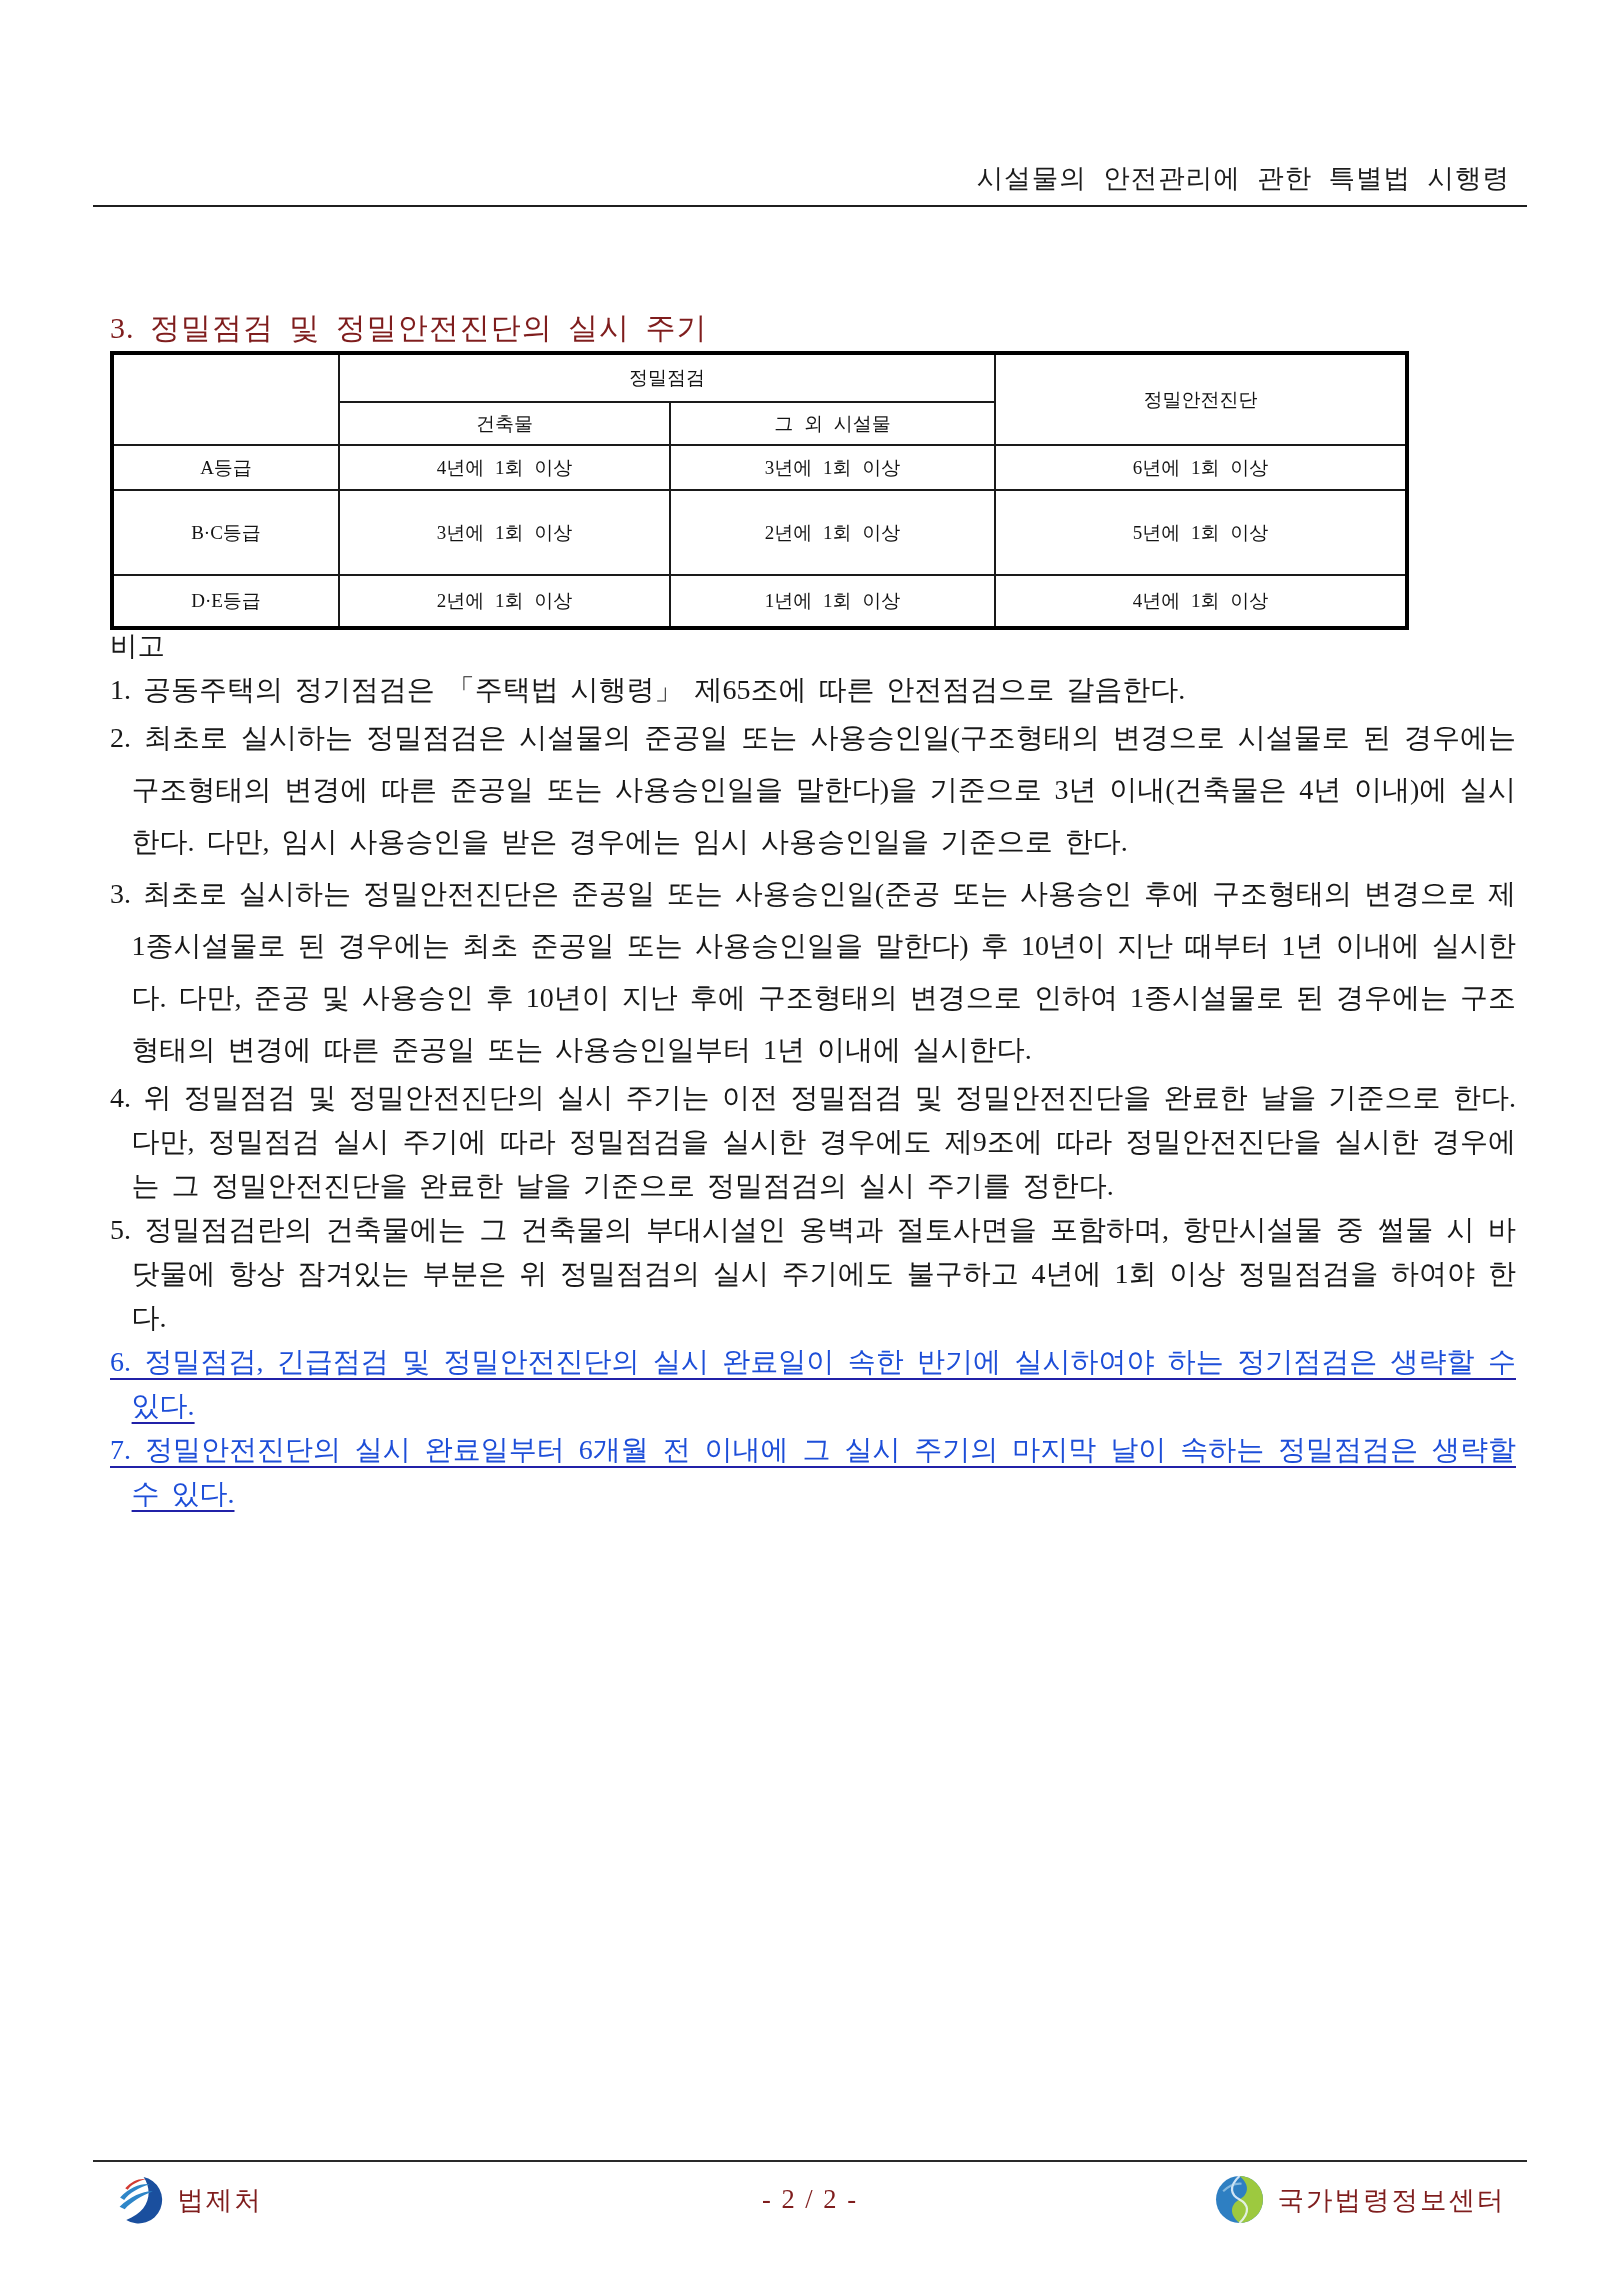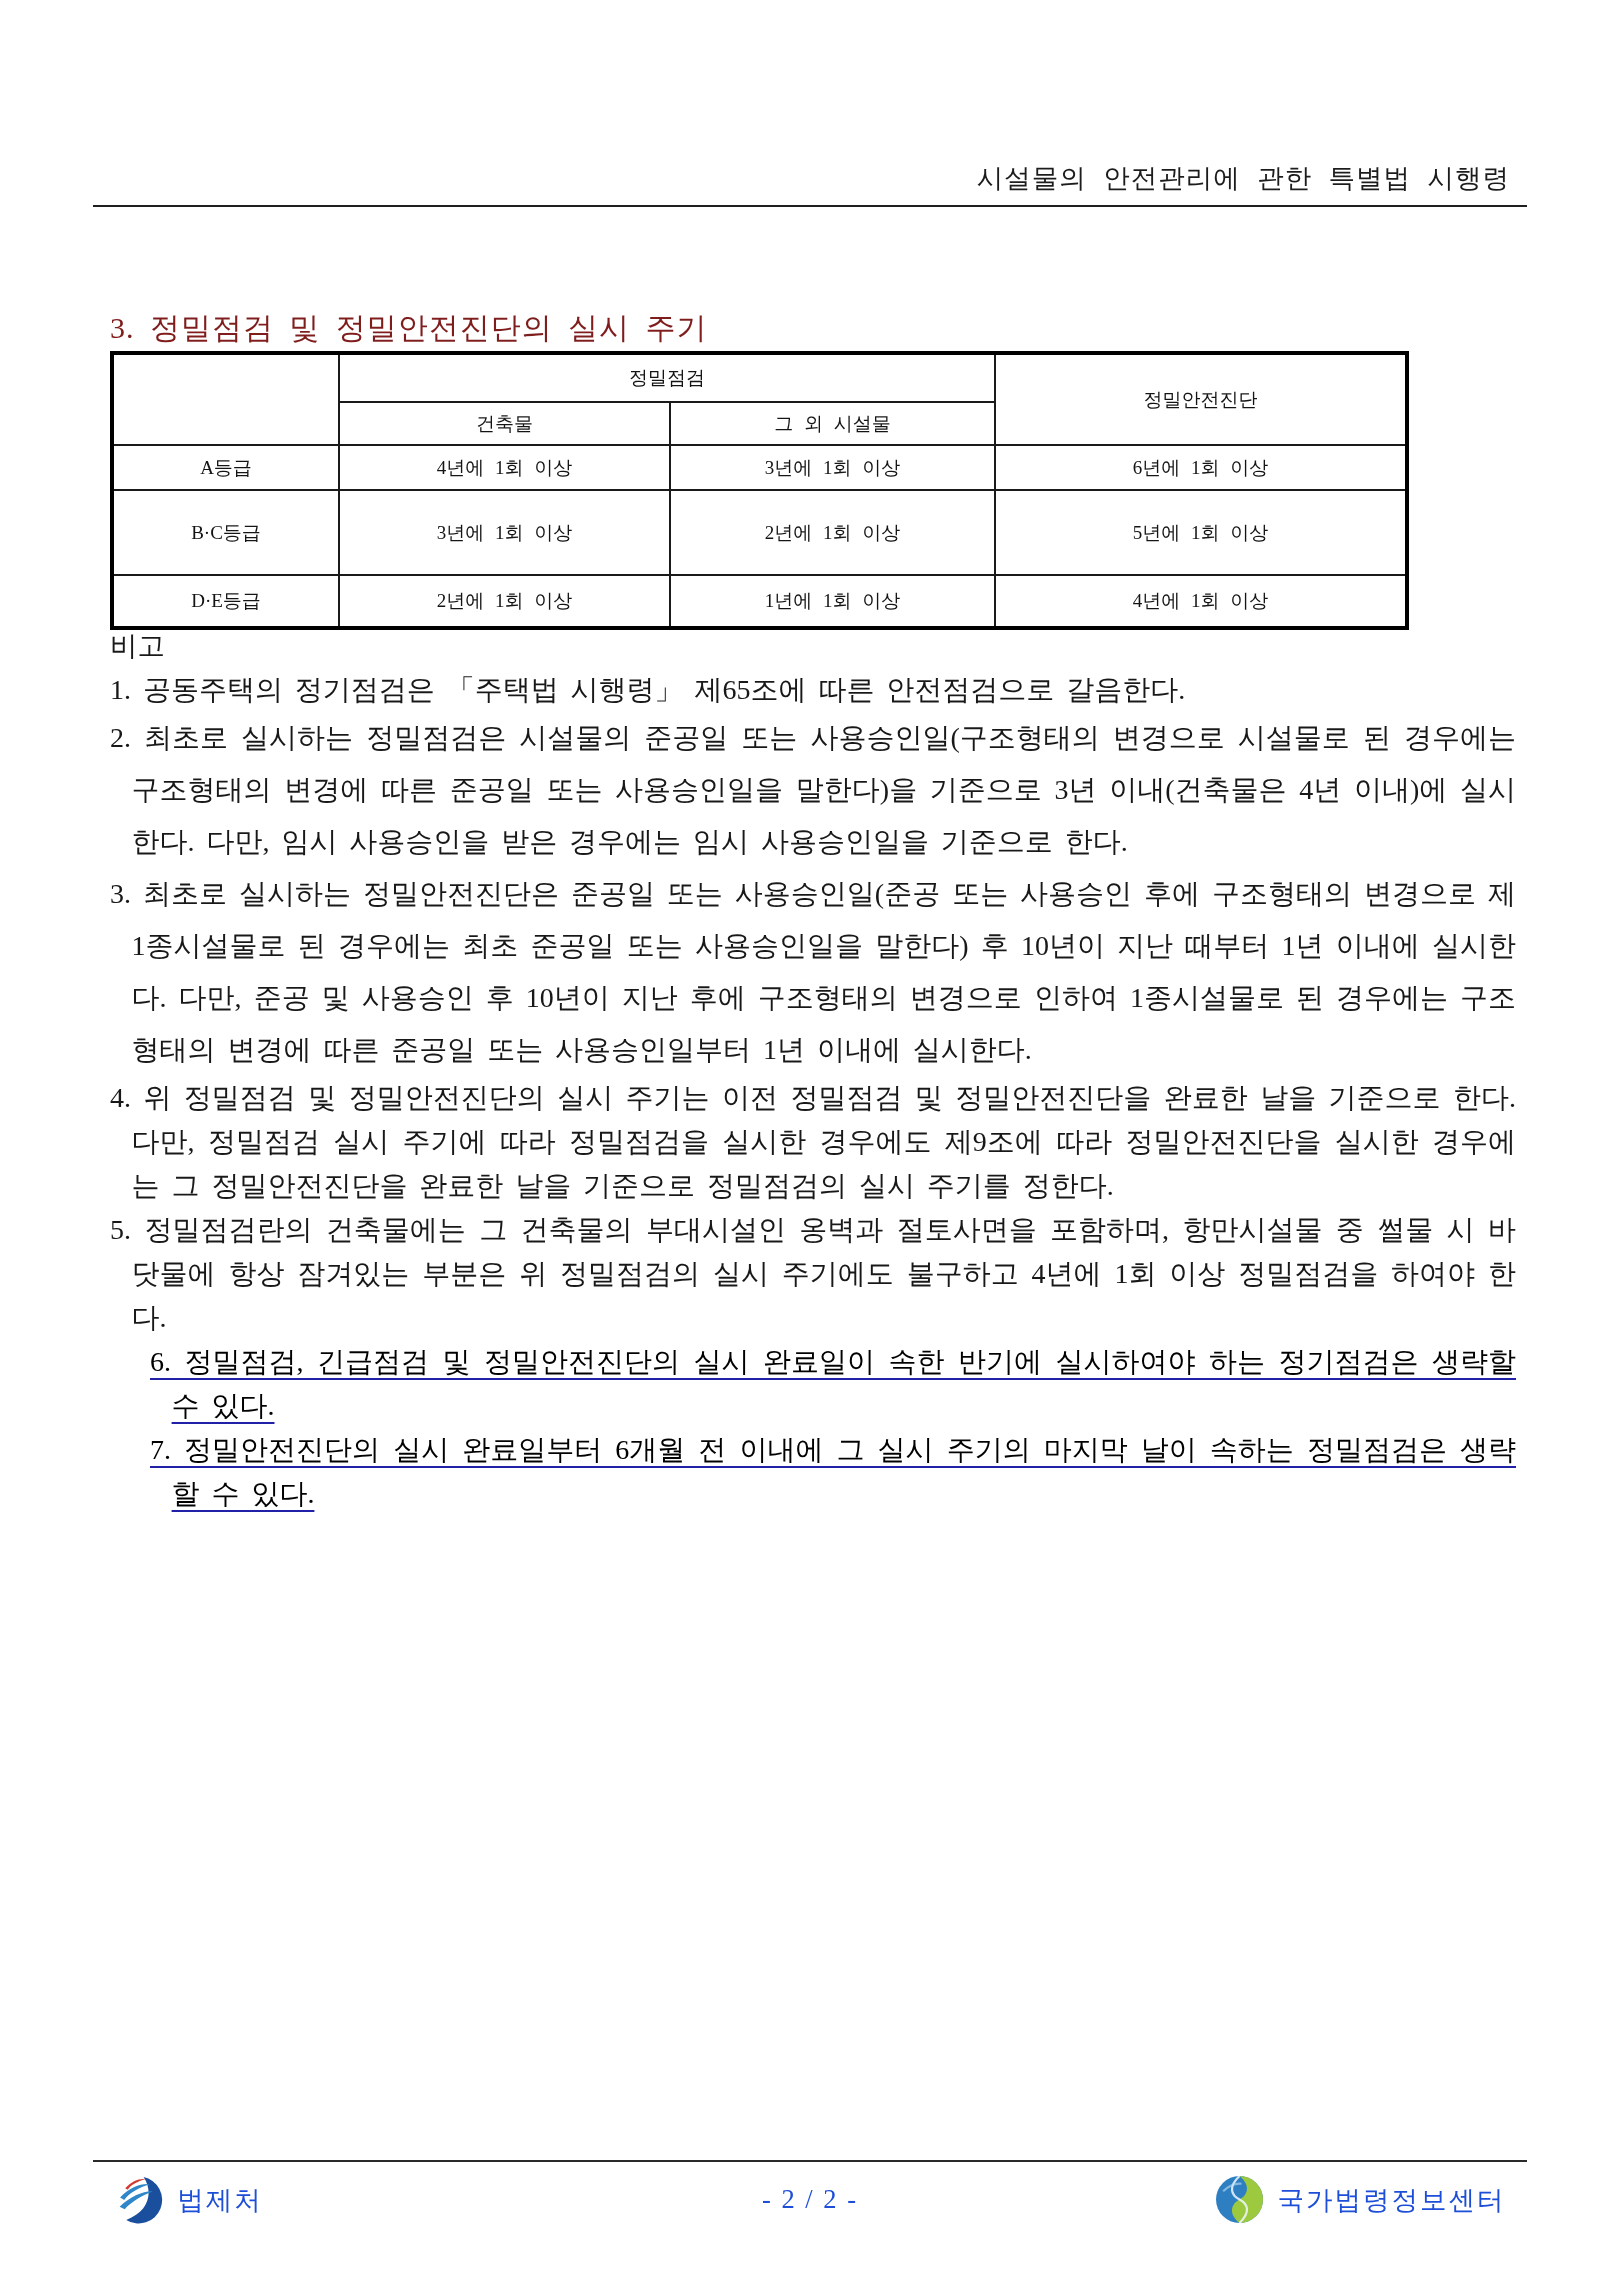--- a/index.html
+++ b/index.html
@@ -52,37 +52,36 @@
     position:absolute; top:625px; left:110px; width:1406px;
     font-size:28px; color:#181818;
   }
   .notes-label { font-size:27.4px; line-height:43px; }
   .note-item {
     margin:0; padding-left:21.6px; text-indent:-21.6px;
     line-height:44px; text-align:justify; word-spacing:4.9px;
   }
   .note-item.wide { line-height:52px; }
   .note-item.blue {
-    color:#000000;
+    color:#1d4ed8;
     text-decoration:underline;
     text-decoration-color:#2121a8;
     text-decoration-thickness:2px;
     text-underline-offset:6.9px;
-    margin-left:40px;
   }
   
   .footer-rule {
     position:absolute; top:2160px; left:93px; right:93px;
     border-top:2px solid #2a2a2a; height:0;
   }
   .page-footer {
     position:absolute; top:2168px; left:93px; right:93px; height:63px;
     display:flex; align-items:center;
     padding:0 21.6px; box-sizing:border-box;
-    font-size:26.5px; color:#1d4ed8;
+    font-size:26.5px; color:#7f1d1d;
   }
   .footer-zone { flex:1; display:flex; align-items:center; }
   .footer-zone.center { justify-content:center; letter-spacing:2px; }
   .footer-zone.right { justify-content:flex-end; }
   .footer-logo { width:49px; height:49px; margin-right:13.7px; flex:0 0 auto; }
   .footer-org { white-space:nowrap; letter-spacing:2px; }
 </style>
 </head>
 <body>
 

